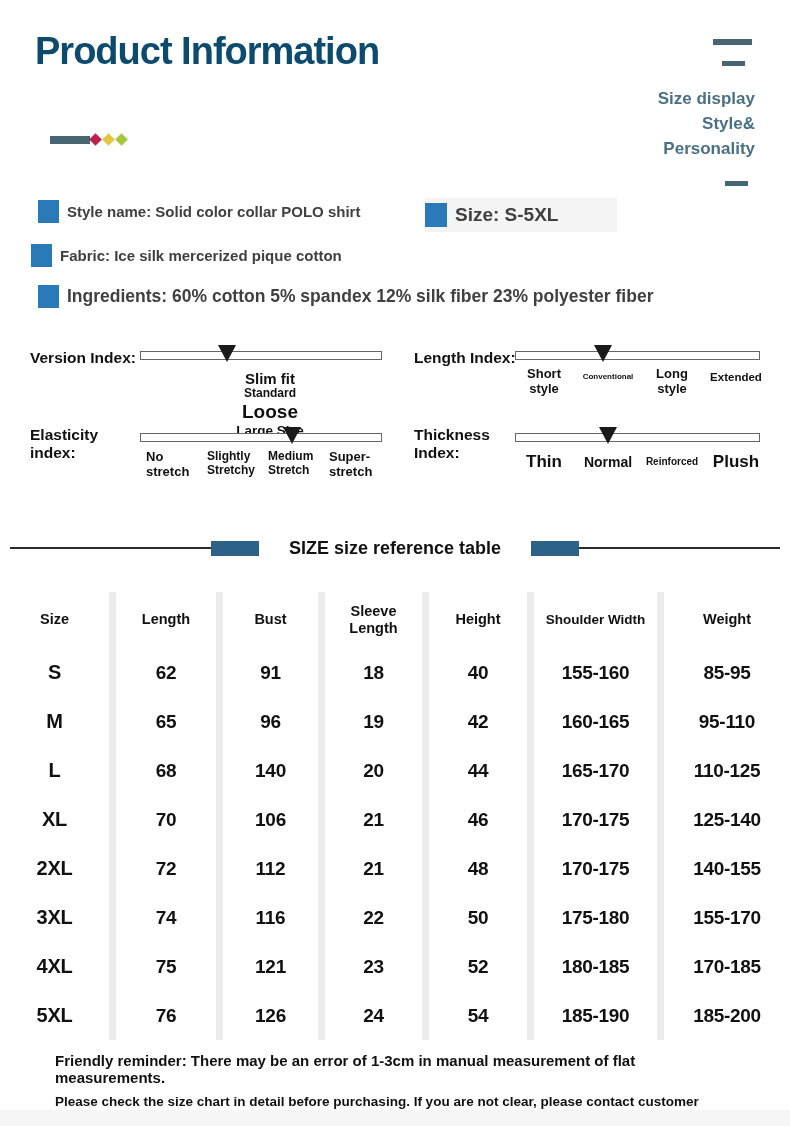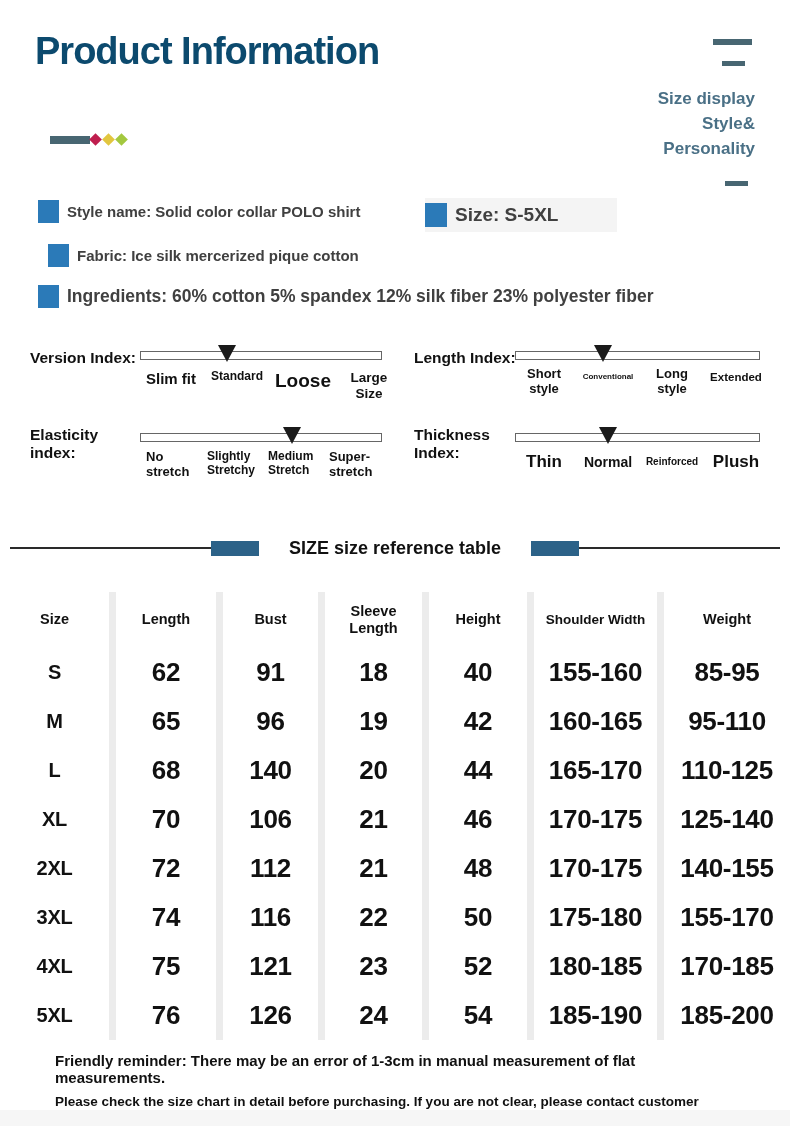--- a/index.html
+++ b/index.html
@@ -22,21 +22,21 @@
   
   .fact { position:absolute; display:flex; align-items:center; }
   .bullet-sq { flex:0 0 auto; background:#2b7ab8; margin-right:8px; }
   .sq-md { width:21px; height:23px; }
   .sq-lg { width:22px; height:24px; }
   .fact-text { font-weight:700; color:#404040; }
   .fact-style { left:38px; top:200px; }
   .fact-style .fact-text { font-size:15px; }
   .fact-size { left:425px; top:198px; background:#f4f4f4; width:192px; height:34px; padding-right:6px; }
   .fact-size .fact-text { font-size:19px; }
-  .fact-fabric { left:48px; top:244px; }
+  .fact-fabric { left:31px; top:244px; }
   .fact-fabric .fact-text { font-size:15px; }
   .fact-ingredients { left:38px; top:285px; }
   .fact-ingredients .fact-text { font-size:17.5px; }
 
   
   .idx-label { position:absolute; font-size:15.5px; font-weight:700; line-height:18px; }
   .slider-bar { position:absolute; height:9px; background:#fff; border:1.5px solid #666; }
   .slider-marker { position:absolute; top:-7px; width:0; height:0; border-left:9px solid transparent; border-right:9px solid transparent; border-top:17px solid #1a1a1a; transform:translateX(-9px); }
   .opt-row { position:absolute; display:flex; }
   .opt { flex:1 1 0; font-weight:700; line-height:1.15; }
@@ -55,21 +55,21 @@
   .sec-title { flex:0 0 auto; padding:0 12px; font-size:18px; font-weight:700; color:#111; background:#fff; }
 
   
   .size-table { position:absolute; left:0; top:592px; width:790px; display:grid;
     grid-template-columns:109px 100px 95px 97px 98px 123px 126px;
     grid-template-rows:56px repeat(8, 49px); column-gap:7px; background:#ececec; }
   .cell { background:#fff; display:flex; align-items:center; justify-content:center; text-align:center; }
   .th { font-size:14.5px; font-weight:700; line-height:1.2; }
   .th .wrapped { display:inline-block; max-width:58px; }
   .th-shoulder { font-size:13.5px; white-space:nowrap; }
-  .td { font-size:26px; font-weight:600; letter-spacing:-0.3px; }
+  .td { font-size:19px; font-weight:600; letter-spacing:-0.3px; }
   .td-size { font-size:20px; }
 
   
   .footer { position:absolute; left:55px; right:50px; top:1052px; }
   .footer-line1 { font-size:15px; font-weight:700; }
   .footer-line2 { font-size:13.5px; font-weight:700; margin-top:7px; line-height:1.35; }
   .bottom-strip { position:absolute; left:0; right:0; top:1110px; height:16px; background:#f6f6f6; }
 </style>
 </head>
 <body>
@@ -104,21 +104,21 @@
   </div>
   <div class="fact fact-ingredients">
     <span class="bullet-sq sq-md"></span>
     <span class="fact-text">Ingredients: 60% cotton 5% spandex 12% silk fiber 23% polyester fiber</span>
   </div>
 
   <div class="idx-label" style="left:30px; top:349px;">Version Index:</div>
   <div class="slider-bar" style="left:140px; top:351px; width:242px;">
     <div class="slider-marker" style="left: 36%;"></div>
   </div>
-  <div class="opt-row" style="left:138px; top:370px; width:264px;">
+  <div class="opt-row" style="left:138px; top:370px; width:264px;flex-direction:column;">
     <div class="opt opt-center sz-15">Slim fit</div>
     <div class="opt opt-center sz-12">Standard</div>
     <div class="opt opt-center sz-19">Loose</div>
     <div class="opt opt-center sz-135">Large Size</div>
   </div>
 
   <div class="idx-label" style="left:414px; top:349px;">Length Index:</div>
   <div class="slider-bar" style="left:515px; top:351px; width:245px;">
     <div class="slider-marker" style="left: 36%;"></div>
   </div>

